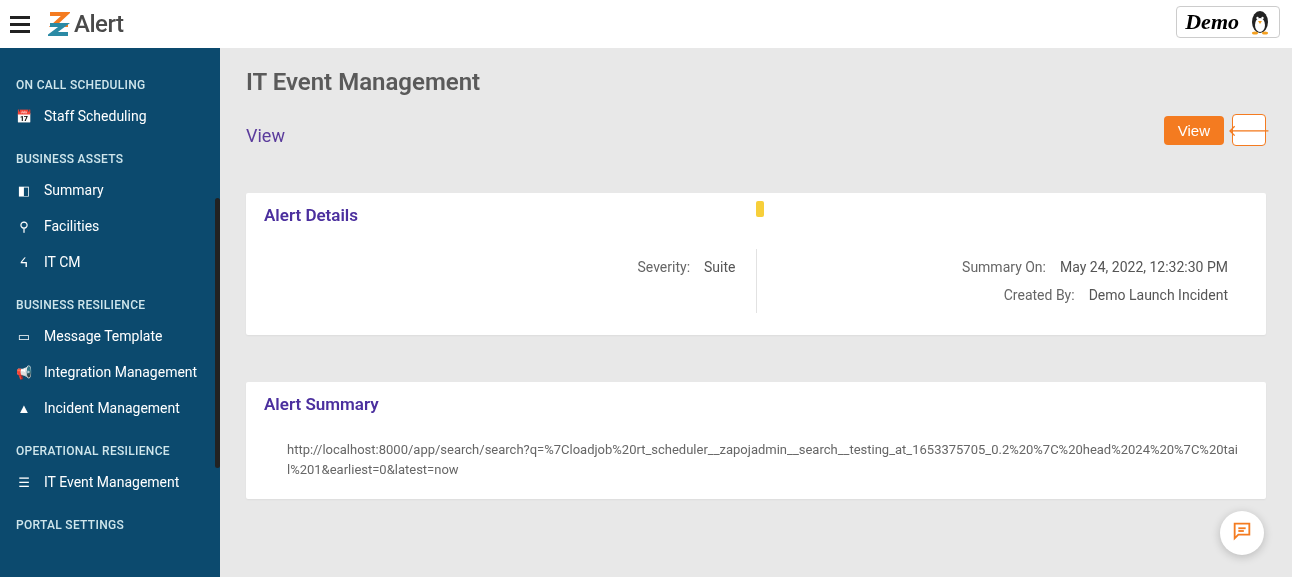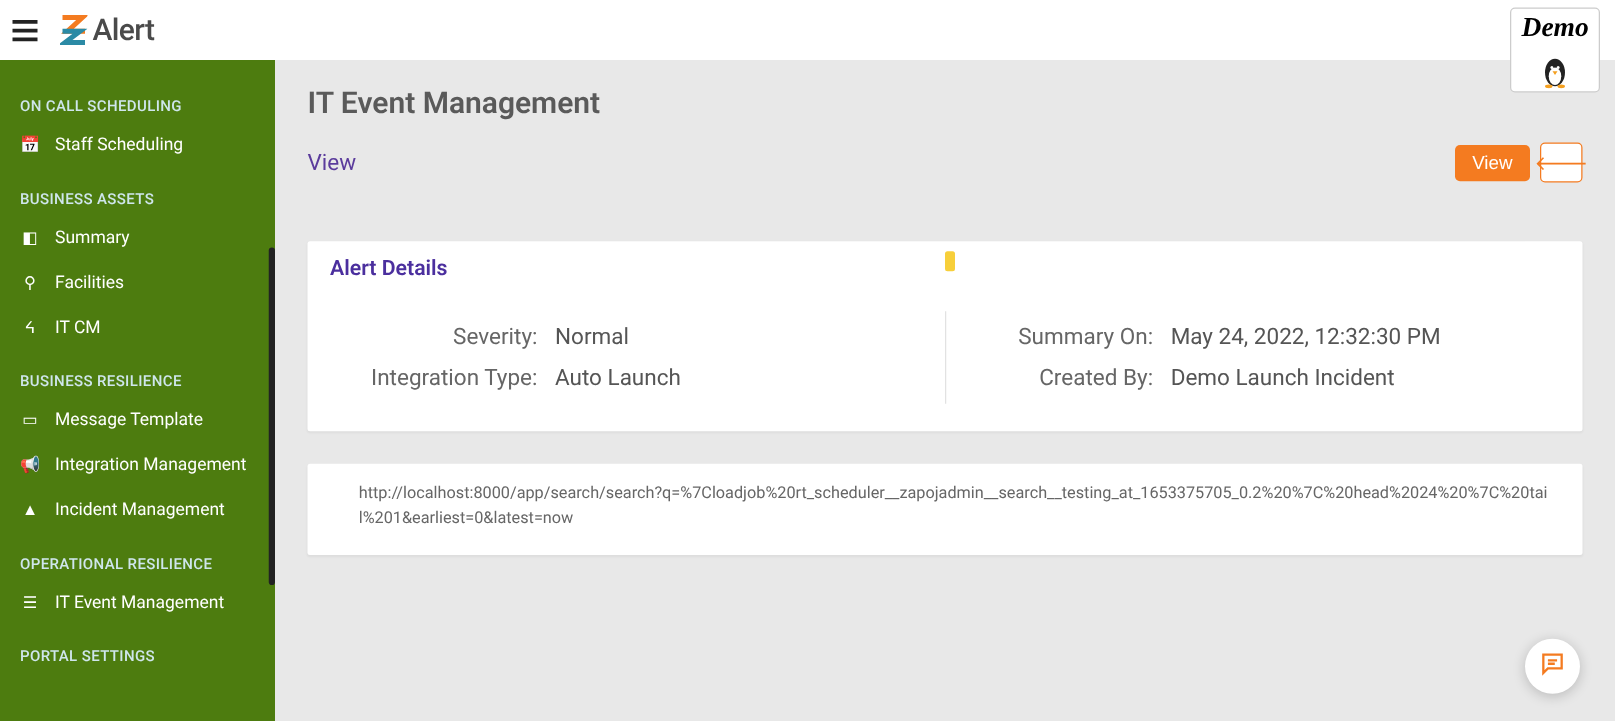--- a/index.html
+++ b/index.html
@@ -28,28 +28,27 @@
   .hamburger span { display: block; height: 3px; background: #222; width: 20px; }
   .brand { display: flex; align-items: center; gap: 4px; }
   .brand-zwrap { position: relative; width: 22px; height: 26px; }
   .brand-zwrap svg { display:block;}
   .brand-text { font-size: 24px; color: #4a4a4a; font-weight: 500; letter-spacing: -0.5px; }
   .demo-box {
     position: absolute; right: 12px; top: 6px;
     border: 1px solid #ccc; border-radius: 4px;
     display: flex; align-items: center; padding: 2px 8px; gap: 10px;
     background: #fff;
-    flex-direction: column;
   }
   .demo-text { font-family: "Comic Sans MS", cursive; font-weight: bold; font-size: 22px; font-style: italic;}
   .penguin { width: 22px; height: 26px; }
   
   .layout { display: flex; height: calc(577px - 48px); }
   .sidebar {
-    width: 220px; background: #4d7c0f; color: #fff;
+    width: 220px; background: #0c4a6e; color: #fff;
     overflow-y: auto; position: relative;
     padding-top: 12px;
   }
   .sidebar::-webkit-scrollbar{width:6px;}
   .scroll-ind{position:absolute;right:0;top:150px;width:5px;height:270px;background:#222;border-radius:3px;}
   .side-header {
     font-size: 12px; letter-spacing: 0.3px;
     color: #cfe6ec; padding: 18px 16px 6px 16px;
     font-weight: 500;
   }
@@ -57,21 +56,21 @@
     display: flex; align-items: center; gap: 12px;
     padding: 10px 16px; font-size: 14px; color: #fff;
     cursor: pointer;
   }
   .side-item .icon { width: 16px; text-align: center; font-size: 13px; flex-shrink:0;}
   .main {
     flex: 1; padding: 20px 26px; overflow-y: auto;
     background: #e8e8e8;
   }
   .page-title { font-size: 24px; color: #5a5a5a; font-weight: 600; margin-bottom: 18px; }
-  .subhead-row { display:flex; justify-content: space-between; align-items: center; margin-bottom: 18px;}
+  .subhead-row { display:flex; justify-content: space-between; align-items: flex-end; margin-bottom: 18px;}
   .view-label { color: #5b3c9c; font-size: 18px; }
   .action-group { display:flex; gap:8px; align-items:center;}
   .btn-view {
     background: #f47b20; color: #fff; border: none; border-radius: 4px;
     padding: 6px 14px; font-size: 15px; cursor:pointer;
   }
   .btn-back {
     background: #fff; border: 1px solid #f47b20; color: #f47b20;
     border-radius: 4px; width: 34px; height: 32px; cursor:pointer;
     display:flex;align-items:center;justify-content:center;font-size:16px;
@@ -82,21 +81,21 @@
   }
   .card-head {
     padding: 12px 18px; font-size: 17px; color: #4b2f9e; font-weight: 600;
     position: relative;
     margin-top: 47px;
   }
   .yellow-tick{position:absolute;left:50%;top:8px;width:8px;height:16px;background:#f7cf3a;border-radius:2px;}
   .details-body{padding: 12px 18px 22px 18px; display:flex;}
   .det-col{flex:1; padding: 4px 20px;}
   .det-col.left{border-right:1px solid #e2e2e2;}
-  .det-row{display:flex;padding:6px 0;font-size:18px;color:#555;}
+  .det-row{display:flex;padding:6px 0;font-size:14px;color:#555;justify-content:flex-end;}
   .det-row .k{width:160px;text-align:right;padding-right:14px;color:#666;}
   .det-row .v{color:#555;}
   .summary-body{padding:14px 18px 20px 18px;font-size:13px;color:#666;line-height:1.5;word-break:break-all;margin-left:23px;}
   .chat-fab{
     position:absolute; right:28px; bottom:22px;
     width:44px;height:44px;border-radius:50%;background:#fff;
     box-shadow:0 2px 10px rgba(0,0,0,0.2);
     display:flex;align-items:center;justify-content:center;
     cursor:pointer;
   }
@@ -198,41 +197,38 @@
 
     <div class="card">
       <div class="card-head">
         <span>Alert Details</span>
         <span class="yellow-tick"></span>
       </div>
       <div class="details-body">
         <div class="det-col left">
           <div class="det-row">
             <div class="k">Severity:</div>
-            <div class="v">Normal</div>
-          </div>
-          <div class="det-row">
-            <div class="k">Integration Type:</div>
-            <div class="v">Auto Launch</div>
+            <div class="v">Suite</div>
           </div>
         </div>
         <div class="det-col">
           <div class="det-row">
             <div class="k">Summary On:</div>
             <div class="v">May 24, 2022, 12:32:30 PM</div>
           </div>
           <div class="det-row">
             <div class="k">Created By:</div>
             <div class="v">Demo Launch Incident</div>
           </div>
         </div>
       </div>
     </div>
 
     <div class="card">
+      <div class="card-head">Alert Summary</div>
       <div class="summary-body">http://localhost:8000/app/search/search?q=%7Cloadjob%20rt_scheduler__zapojadmin__search__testing_at_1653375705_0.2%20%7C%20head%2024%20%7C%20tail%201&amp;earliest=0&amp;latest=now</div>
     </div>
   </div>
 </div>
 
 <div class="chat-fab">
   <span>
     <svg viewBox="0 0 24 24">
         <path d="M4 4h16v12H8l-4 4z" fill="none" stroke="#f47b20" stroke-width="2"></path>
         <line x1="8" y1="9" x2="16" y2="9" stroke="#f47b20" stroke-width="2"></line>

